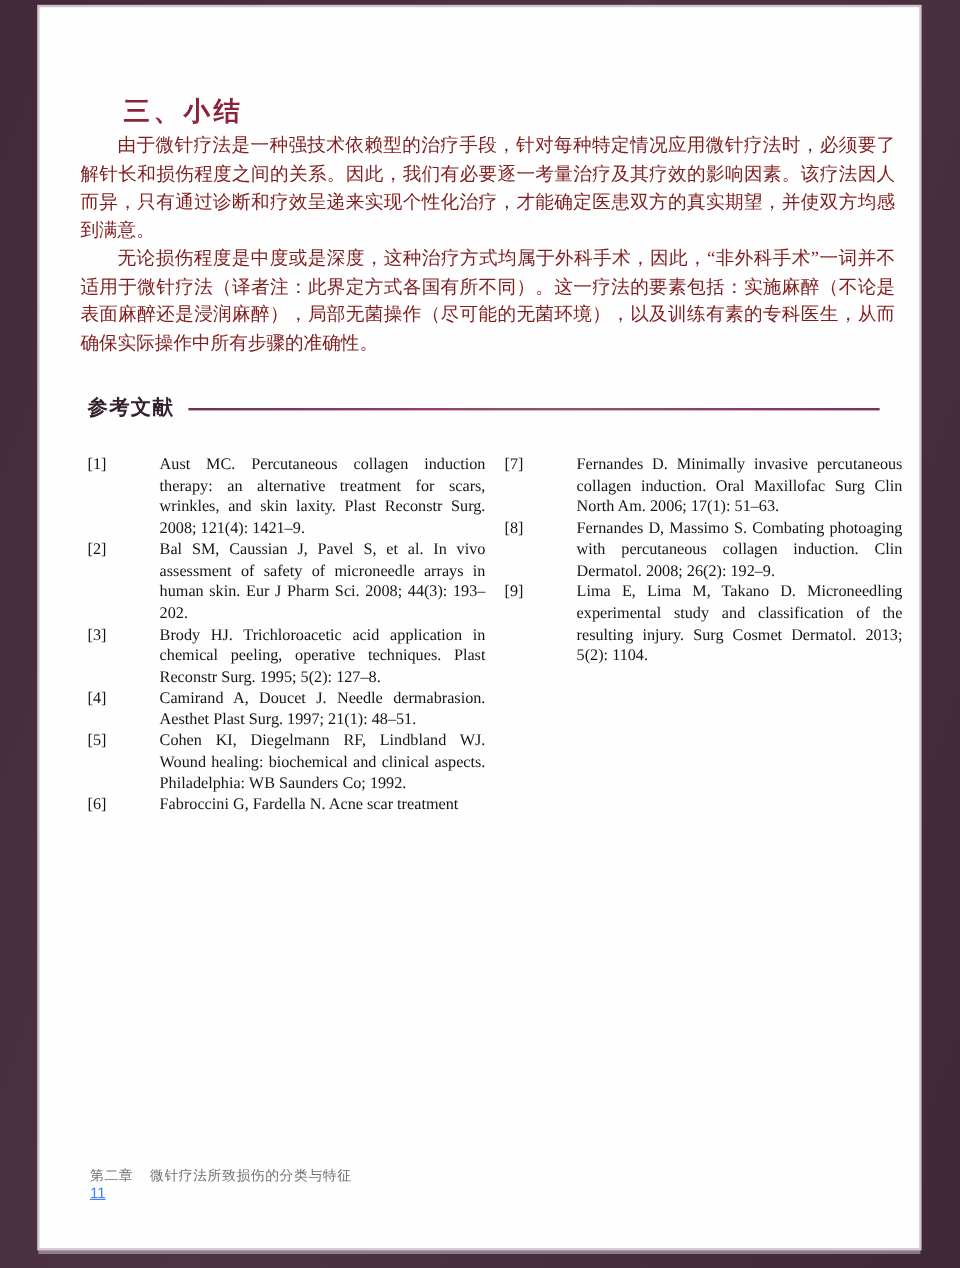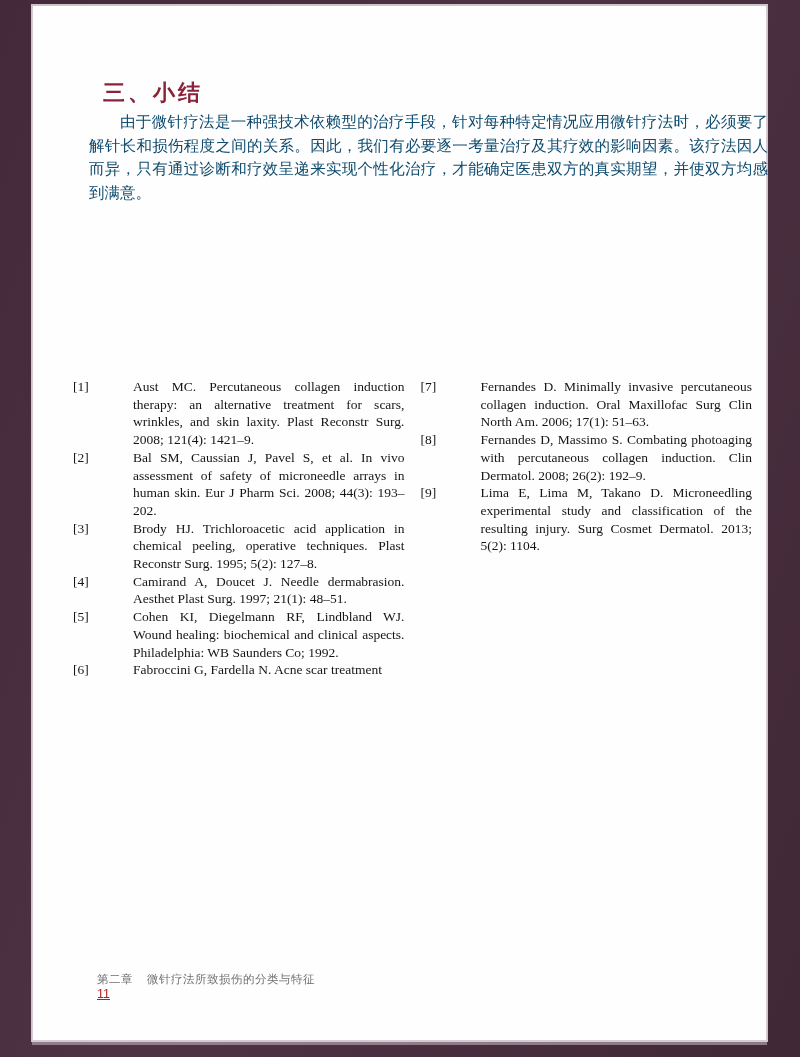--- a/index.html
+++ b/index.html
@@ -30,27 +30,27 @@
     left: 70px;
     top: 54px;
     font-family: "Liberation Serif", "DejaVu Serif", serif;
     font-size: 22px;
     font-weight: bold;
     letter-spacing: 3px;
     color: #8a2339;
   }
   .body-text {
     position: absolute;
-    left: 56px;
+    left: 34px;
     top: 104px;
     width: 679px;
     font-family: "Liberation Serif", "DejaVu Serif", serif;
     font-size: 15.5px;
     line-height: 23.5px;
-    color: #0c4a6e;
+    color: #7f1d1d;
     text-align: justify;
   }
   .body-text p {
     margin: 0;
     text-indent: 2em;
   }
   .refs-header {
     position: absolute;
     left: 40px;
     top: 322px;
@@ -116,38 +116,43 @@
   }
   .footer-chapter {
     font-size: 11.5px;
     color: #6f6f6f;
     letter-spacing: 0.5px;
   }
   .footer-chapter .chapter-label {
     margin-right: 14px;
   }
   .footer-page-number {
-    margin-left: 64px;
+    margin-left: 42px;
     font-size: 12.5px;
-    color: #b91c1c;
+    color: #3b82f6;
     text-decoration: underline;
   }
 </style>
 </head>
 <body>
 
 <div class="frame">
   <div class="page">
 
     <h2 class="section-heading">三、小结</h2>
 
     <div class="body-text">
       <p>由于微针疗法是一种强技术依赖型的治疗手段，针对每种特定情况应用微针疗法时，必须要了解针长和损伤程度之间的关系。因此，我们有必要逐一考量治疗及其疗效的影响因素。该疗法因人而异，只有通过诊断和疗效呈递来实现个性化治疗，才能确定医患双方的真实期望，并使双方均感到满意。</p>
-    </div>
-
+      <p>无论损伤程度是中度或是深度，这种治疗方式均属于外科手术，因此，“非外科手术”一词并不适用于微针疗法（译者注：此界定方式各国有所不同）。这一疗法的要素包括：实施麻醉（不论是表面麻醉还是浸润麻醉），局部无菌操作（尽可能的无菌环境），以及训练有素的专科医生，从而确保实际操作中所有步骤的准确性。</p>
+    </div>
+
+    <div class="refs-header">
+      <span class="refs-heading">参考文献</span>
+      <span class="refs-rule"></span>
+    </div>
 
     <div class="refs-columns">
       <div class="refs-col">
         <div class="ref-row">
           <span class="ref-num">[1]</span>
           <span class="ref-text">Aust MC. Percutaneous collagen induction therapy: an alternative treatment for scars, wrinkles, and skin laxity. Plast Reconstr Surg. 2008; 121(4): 1421–9.</span>
         </div>
         <div class="ref-row">
           <span class="ref-num">[2]</span>
           <span class="ref-text">Bal SM, Caussian J, Pavel S, et al. In vivo assessment of safety of microneedle arrays in human skin. Eur J Pharm Sci. 2008; 44(3): 193–202.</span>

